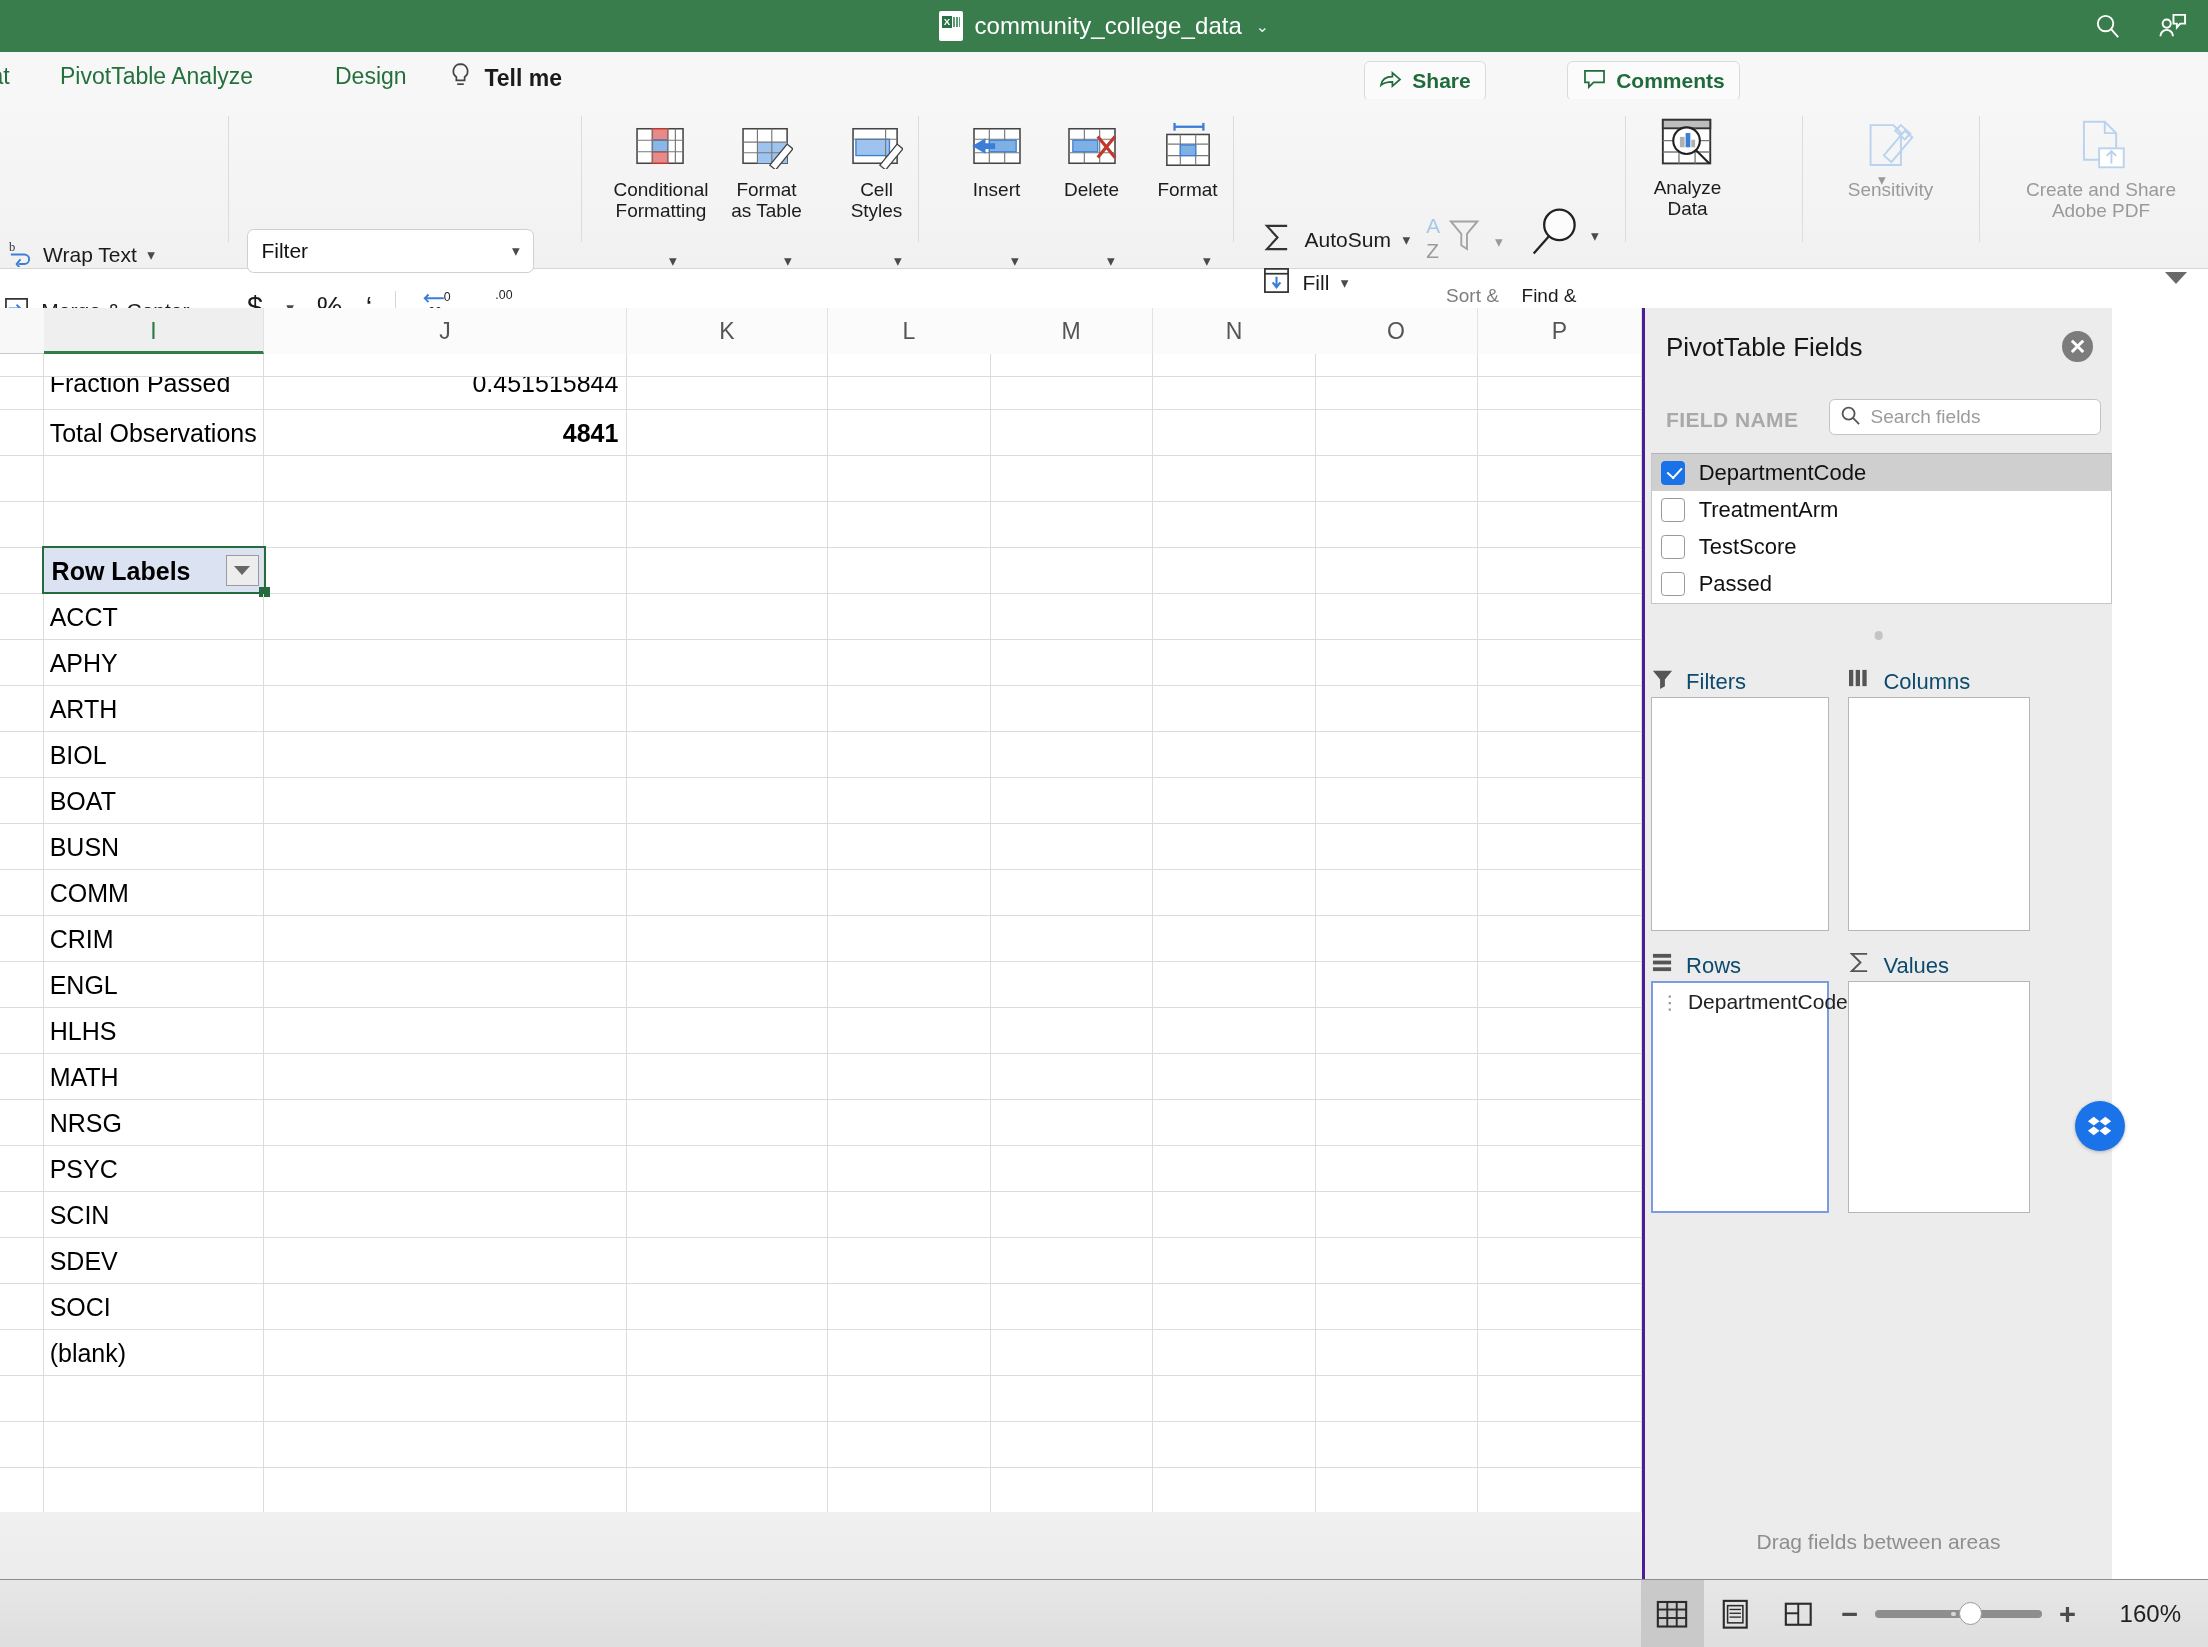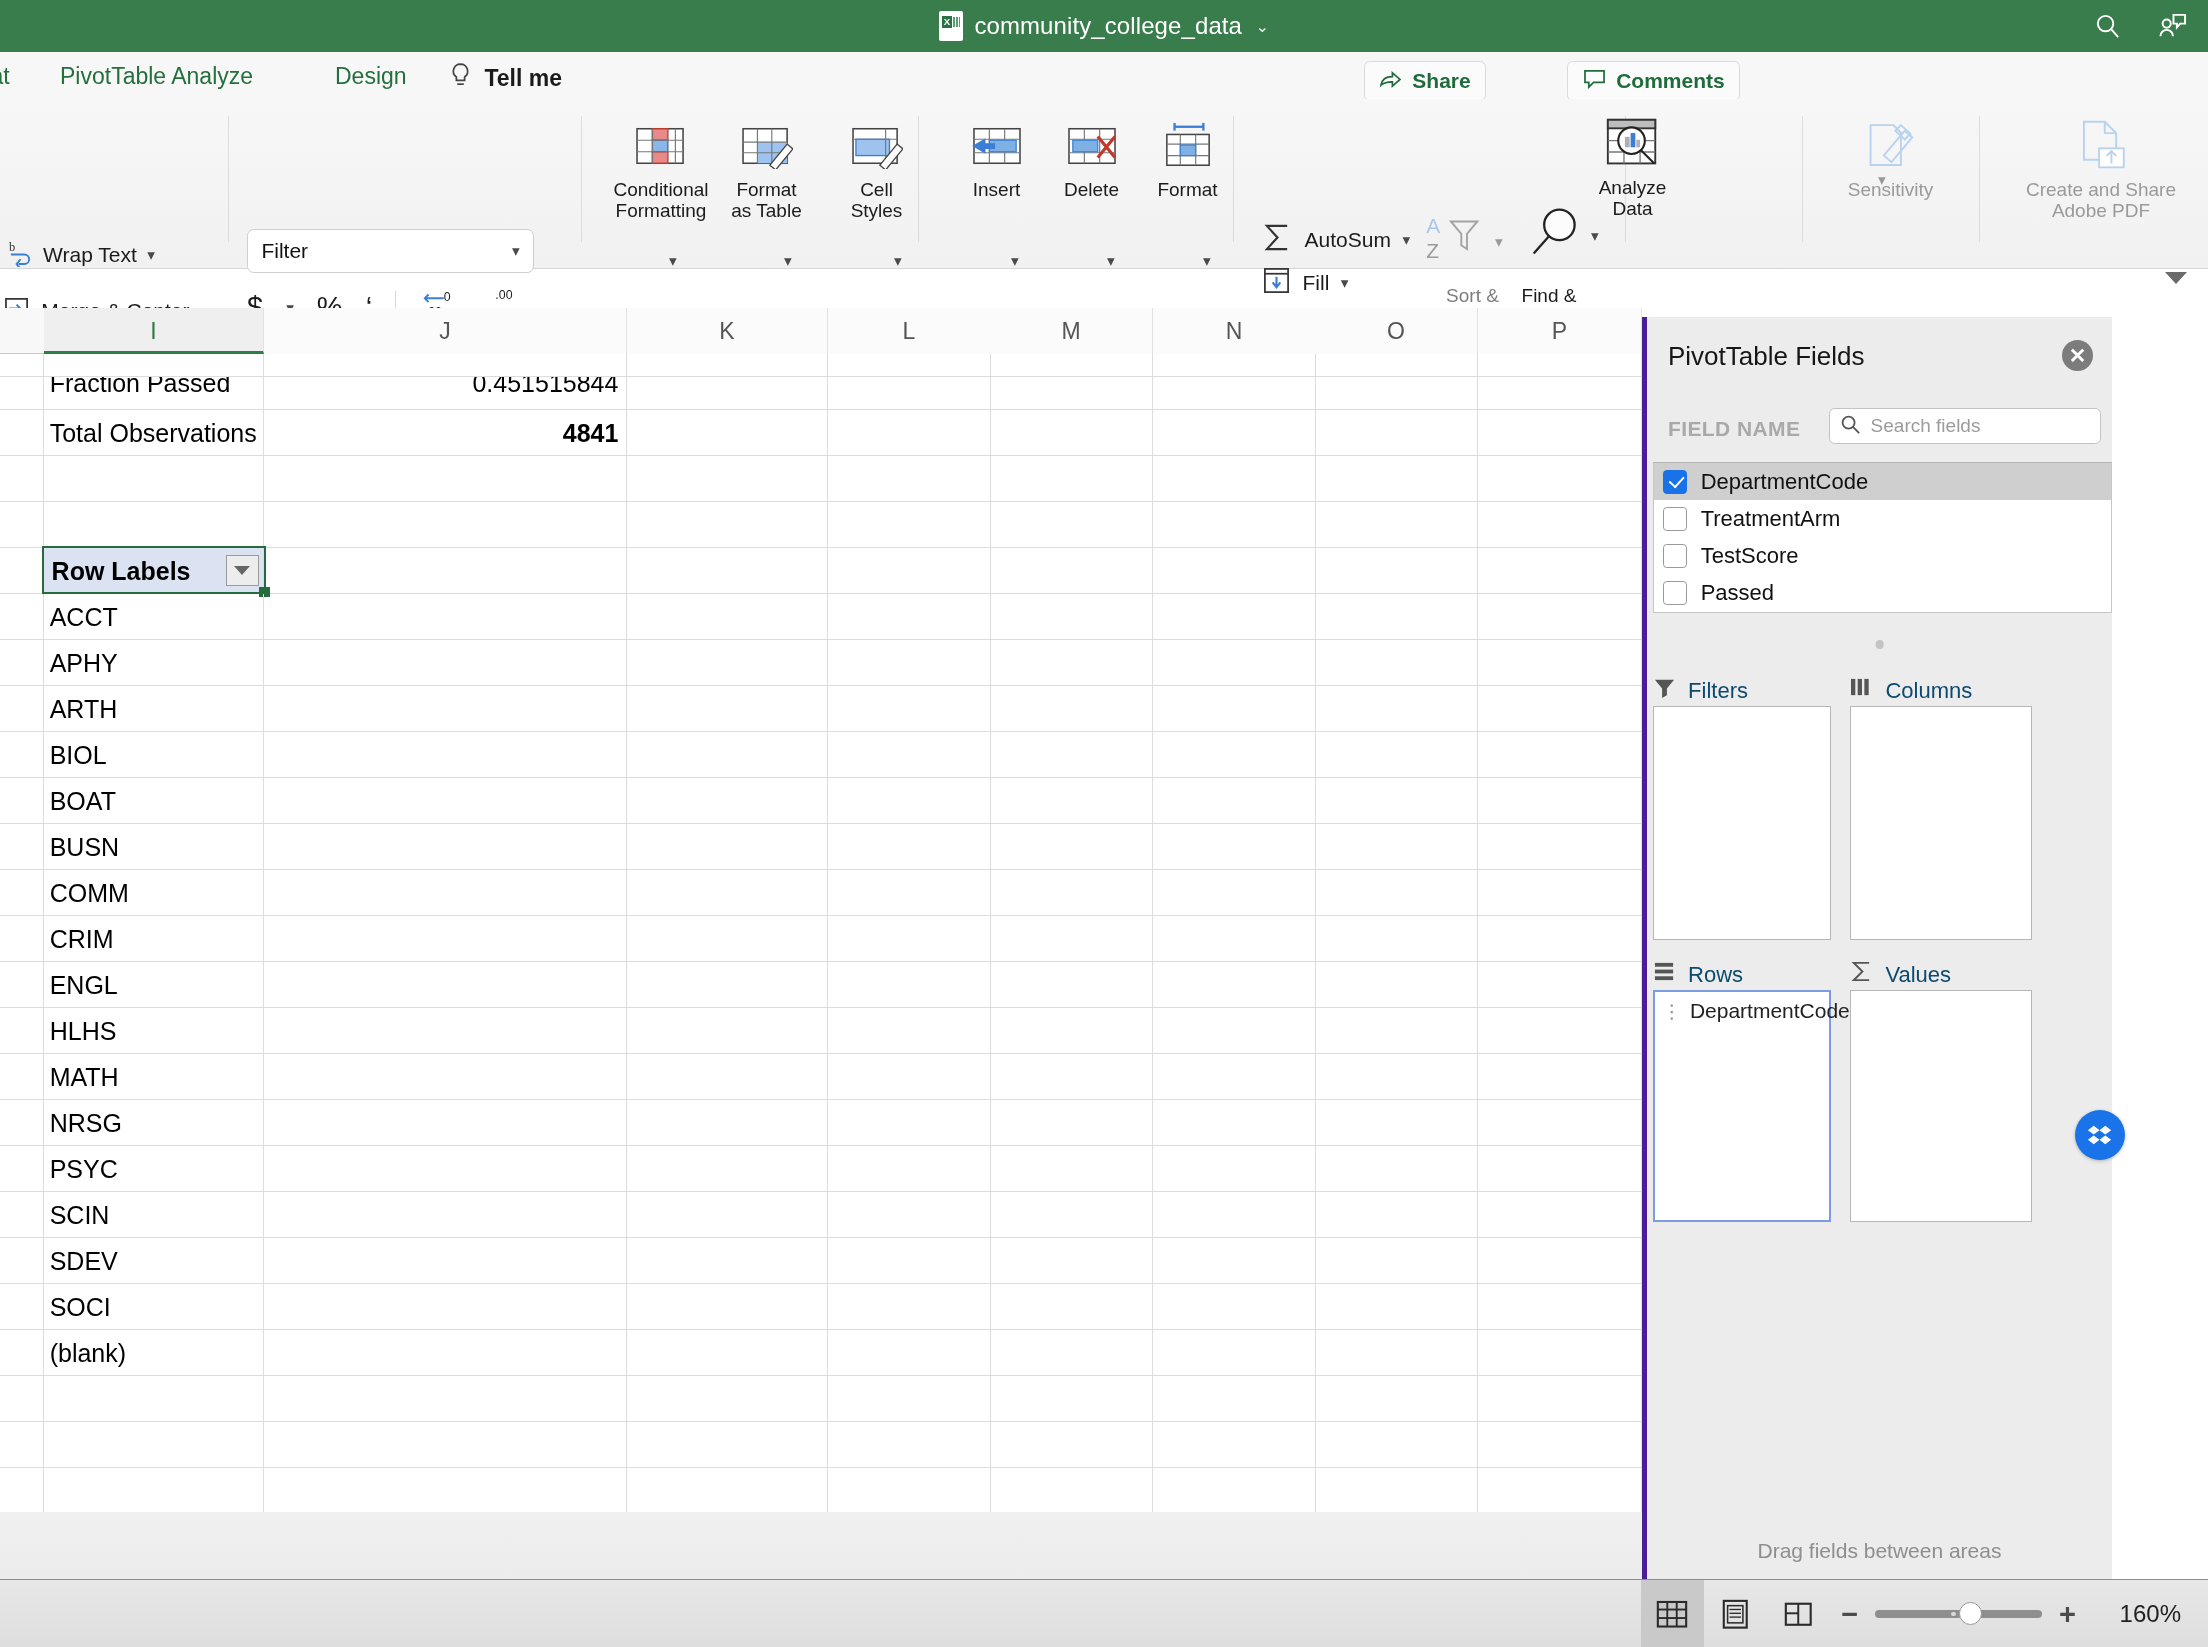--- a/index.html
+++ b/index.html
@@ -124,21 +124,21 @@
   .selbox .handle { position:absolute; right:-5.7px; bottom:-5.7px; width:10.5px; height:10.5px; background:#266b3e; }
   .filt-drop {
     position:absolute; width: 32.5px; height: 31px; background:#ededed;
     border:1px solid #9b9b9b; display:flex; align-items:center; justify-content:center;
   }
   .filt-drop i { display:block; width:0; height:0; border-left:8.6px solid transparent; border-right:8.6px solid transparent; border-top:9.6px solid #666; }
 
   
   .fieldpane {
     position:absolute; left: 1642px; top: 308px; width: 470px; height: 1271px;
-    background:#ececec; border-left:5px solid #4c1d95;margin-top:9px;
+    background:#ececec; border-left:3px solid #4c1d95;
   }
   .fp-title { position:absolute; left: 21px; top: 24px; font-size: 26px; color:#161616; }
   .fp-close {
     position:absolute; right: 19px; top: 23px; width: 31px; height:31px; border-radius:50%;
     background:#7c7c7c; color:#fff; font-size: 21px; line-height:31px; text-align:center; font-weight:700;
   }
   .fp-fieldname { position:absolute; left: 21px; top: 100px; font-size: 21px; font-weight:700; color:#a9a9a9; letter-spacing:0.4px; }
   .fp-search {
     position:absolute; right: 11.5px; top: 91px; width: 272px; height: 36px;
     background:#fff; border:1px solid #c3c3c3; border-radius:5.7px;
@@ -471,21 +471,21 @@
       </span>
       <span class="chev" style="position:absolute;left:63px;top:23px;">▾</span>
     </div>
     <div class="cap" style="left:1487px; top:186px; width:124px; color:#1b1b1b;">
       <div>Find &amp;</div>
       <div>Select</div>
     </div>
 
     <div class="rb-sep" style="left:1625px;"></div>
 
-    <div class="big-btn" style="left:1561px; top:17px; width:143px;">
+    <div class="big-btn" style="left:1616px; top:17px; width:143px;">
       <span class="ic">
         <svg width="55" height="55" viewBox="0 0 58 58">
           <rect x="3" y="4" width="50" height="46" fill="#fff" stroke="#333" stroke-width="2"></rect>
           <rect x="3" y="4" width="50" height="9" fill="#bdbdbd" stroke="#333" stroke-width="2"></rect>
           <line x1="3" y1="26" x2="53" y2="26" stroke="#777" stroke-width="1.4"></line>
           <line x1="3" y1="38" x2="53" y2="38" stroke="#777" stroke-width="1.4"></line>
           <line x1="20" y1="13" x2="20" y2="50" stroke="#777" stroke-width="1.4"></line>
           <line x1="37" y1="13" x2="37" y2="50" stroke="#777" stroke-width="1.4"></line>
           <circle cx="28" cy="26" r="14" fill="#fff" stroke="#222" stroke-width="2.2"></circle>
           <rect x="21" y="22" width="5" height="11" fill="#b0b0b0"></rect>

